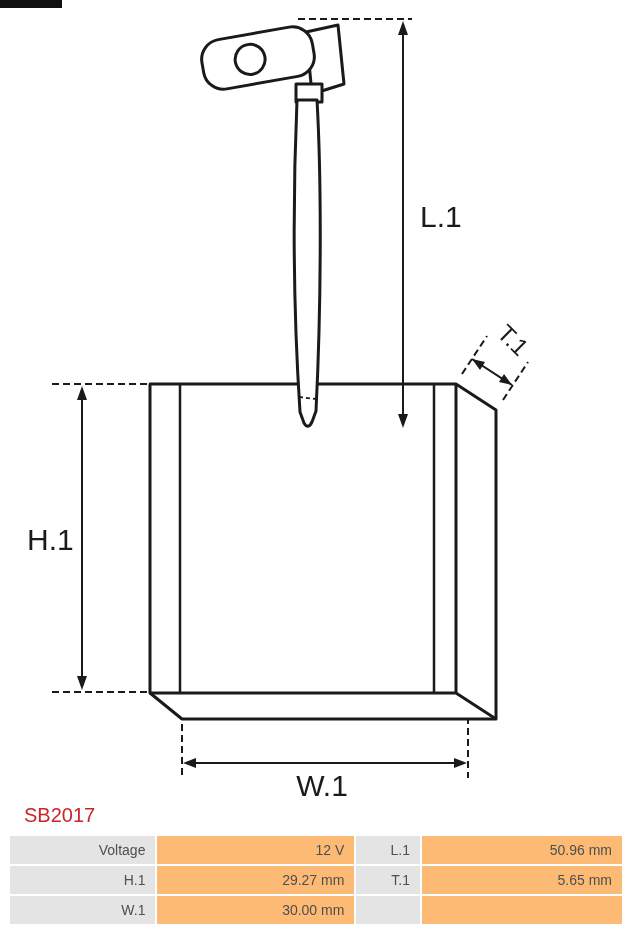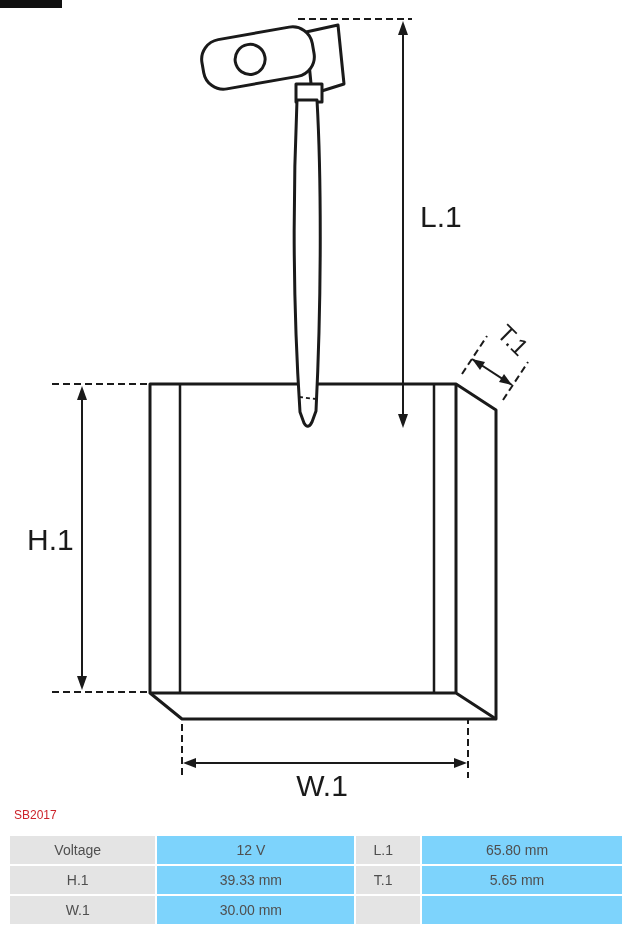--- a/index.html
+++ b/index.html
@@ -5,43 +5,44 @@
   html, body { margin: 0; padding: 0; }
   body {
     width: 632px; height: 946px;
     background: #ffffff;
     font-family: "Liberation Sans", sans-serif;
   }
   .page { position: relative; width: 632px; height: 946px; overflow: hidden; background: #ffffff; }
   .drawing-wrap { width: 632px; height: 800px; }
   .part-code {
     height: 30px; line-height: 30px;
-    padding-left: 14px;
-    font-size: 12px;
+    padding-left: 6px;
+    font-size: 20px;
     color: #cc2229;
+    margin-left: 18px;
   }
   table.spec-table {
     width: 616px;
     margin: 4px 8px 0 8px;
     border-collapse: separate;
     border-spacing: 2px;
     table-layout: fixed;
   }
   table.spec-table td {
     height: 28px;
     font-size: 14px;
     color: #4f4f4f;
-    text-align: center;
+    text-align: right;
     padding: 0 10px 0 0;
     vertical-align: middle;
     overflow: hidden;
     white-space: nowrap;
   }
   td.lbl { background: #e4e4e4; }
-  td.val { background: #7dd3fc; margin-top: 34px; }
+  td.val { background: #fdba74; margin-top: 34px; }
 </style>
 </head>
 <body>
 
 <div class="page">
 
   <div class="drawing-wrap">
     <svg width="632" height="800" viewBox="0 0 632 800" xmlns="http://www.w3.org/2000/svg">
 
       <rect x="0" y="0" width="62" height="8" fill="#101010"></rect>
@@ -112,25 +113,25 @@
       <col style="width:24%">
         <col style="width:32.5%">
         <col style="width:10.5%">
         <col style="width:33%">
     </colgroup>
     <tbody>
       <tr>
         <td class="lbl">Voltage</td>
         <td class="val">12 V</td>
         <td class="lbl">L.1</td>
-        <td class="val">65.80 mm</td>
+        <td class="val">50.96 mm</td>
       </tr>
       <tr>
         <td class="lbl">H.1</td>
-        <td class="val">39.33 mm</td>
+        <td class="val">29.27 mm</td>
         <td class="lbl">T.1</td>
         <td class="val">5.65 mm</td>
       </tr>
       <tr>
         <td class="lbl">W.1</td>
         <td class="val">30.00 mm</td>
         <td class="lbl"></td>
         <td class="val"></td>
       </tr>
     </tbody>

